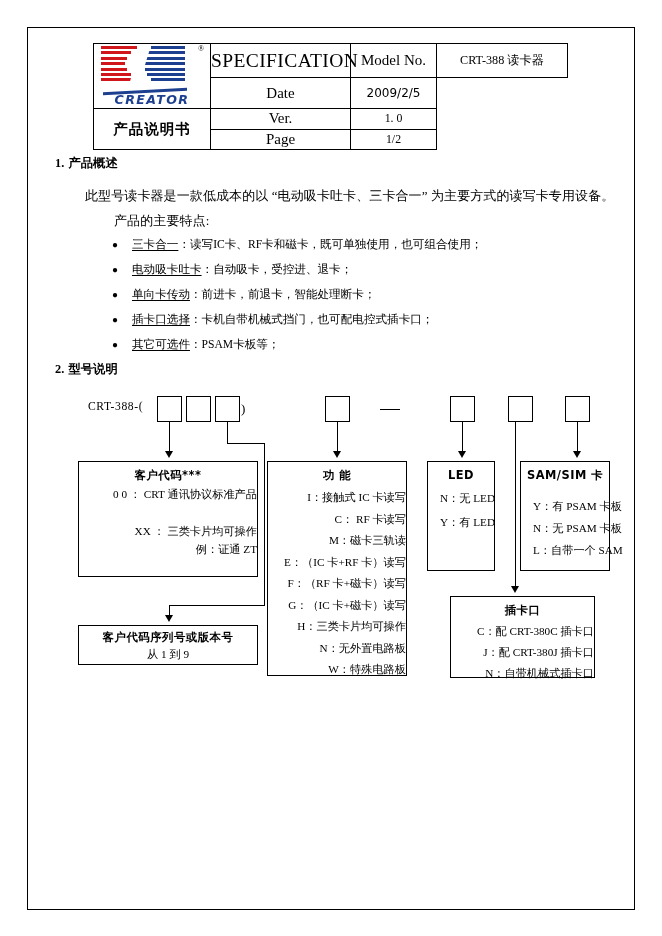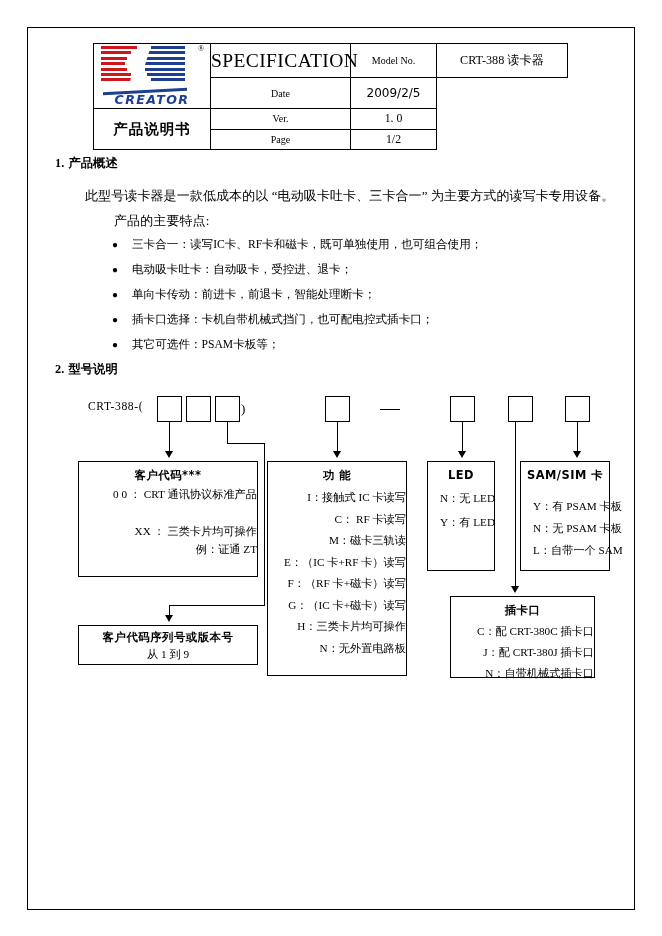--- a/index.html
+++ b/index.html
@@ -60,21 +60,21 @@
     letter-spacing: .4px;
     font-family: "Liberation Serif", serif;
   }
   .spec-sub {
     font-size: 14.5px;
     font-weight: bold;
     font-family: "DejaVu Sans", sans-serif;
     letter-spacing: 1px;
   }
   .hdr-key {
-    font-size: 10px;
+    font-size: 15px;
     font-family: "Liberation Serif", serif;
     height: 19.5px;
   }
   .hdr-val {
     font-size: 11.8px;
     font-family: "Liberation Serif", serif;
   }
   .hdr-val.model { font-size: 12.2px; }
   .hdr-val.date  { font-family: "DejaVu Sans", sans-serif; font-size: 12px; }
 
@@ -173,20 +173,21 @@
     white-space: nowrap;
     font-family: "Liberation Serif", "DejaVu Serif", serif;
   }
   .bullet-dot {
     display: inline-block;
     width: 20px;
     font-size: 10px;
     vertical-align: baseline;
   }
   .bullet-term {
+    text-decoration: underline;
     text-underline-offset: 2px;
     text-align: right;
   }
 
   
   .model-label {
     position: absolute;
     left: 88px;
     top: 400px;
     font-family: "Liberation Serif", serif;
@@ -407,20 +408,21 @@
 <div class="info-box" id="box-function">
   <div class="info-title">功  能</div>
   <div class="info-line" style="margin-top:4px;">I：接触式 IC 卡读写</div>
   <div class="info-line">C： RF 卡读写</div>
   <div class="info-line">M：磁卡三轨读</div>
   <div class="info-line">E：（IC 卡+RF 卡）读写</div>
   <div class="info-line">F：（RF 卡+磁卡）读写</div>
   <div class="info-line">G：（IC 卡+磁卡）读写</div>
   <div class="info-line">H：三类卡片均可操作</div>
   <div class="info-line">N：无外置电路板</div>
+  <div class="info-line">W：特殊电路板</div>
 </div>
 
 <div class="info-box" id="box-led">
   <div class="info-title">LED</div>
   <div class="info-line" style="margin-top:4px;">N：无 LED</div>
   <div class="info-line">Y：有 LED</div>
 </div>
 
 <div class="info-box" id="box-sam">
   <div class="info-title">SAM/SIM 卡</div>

